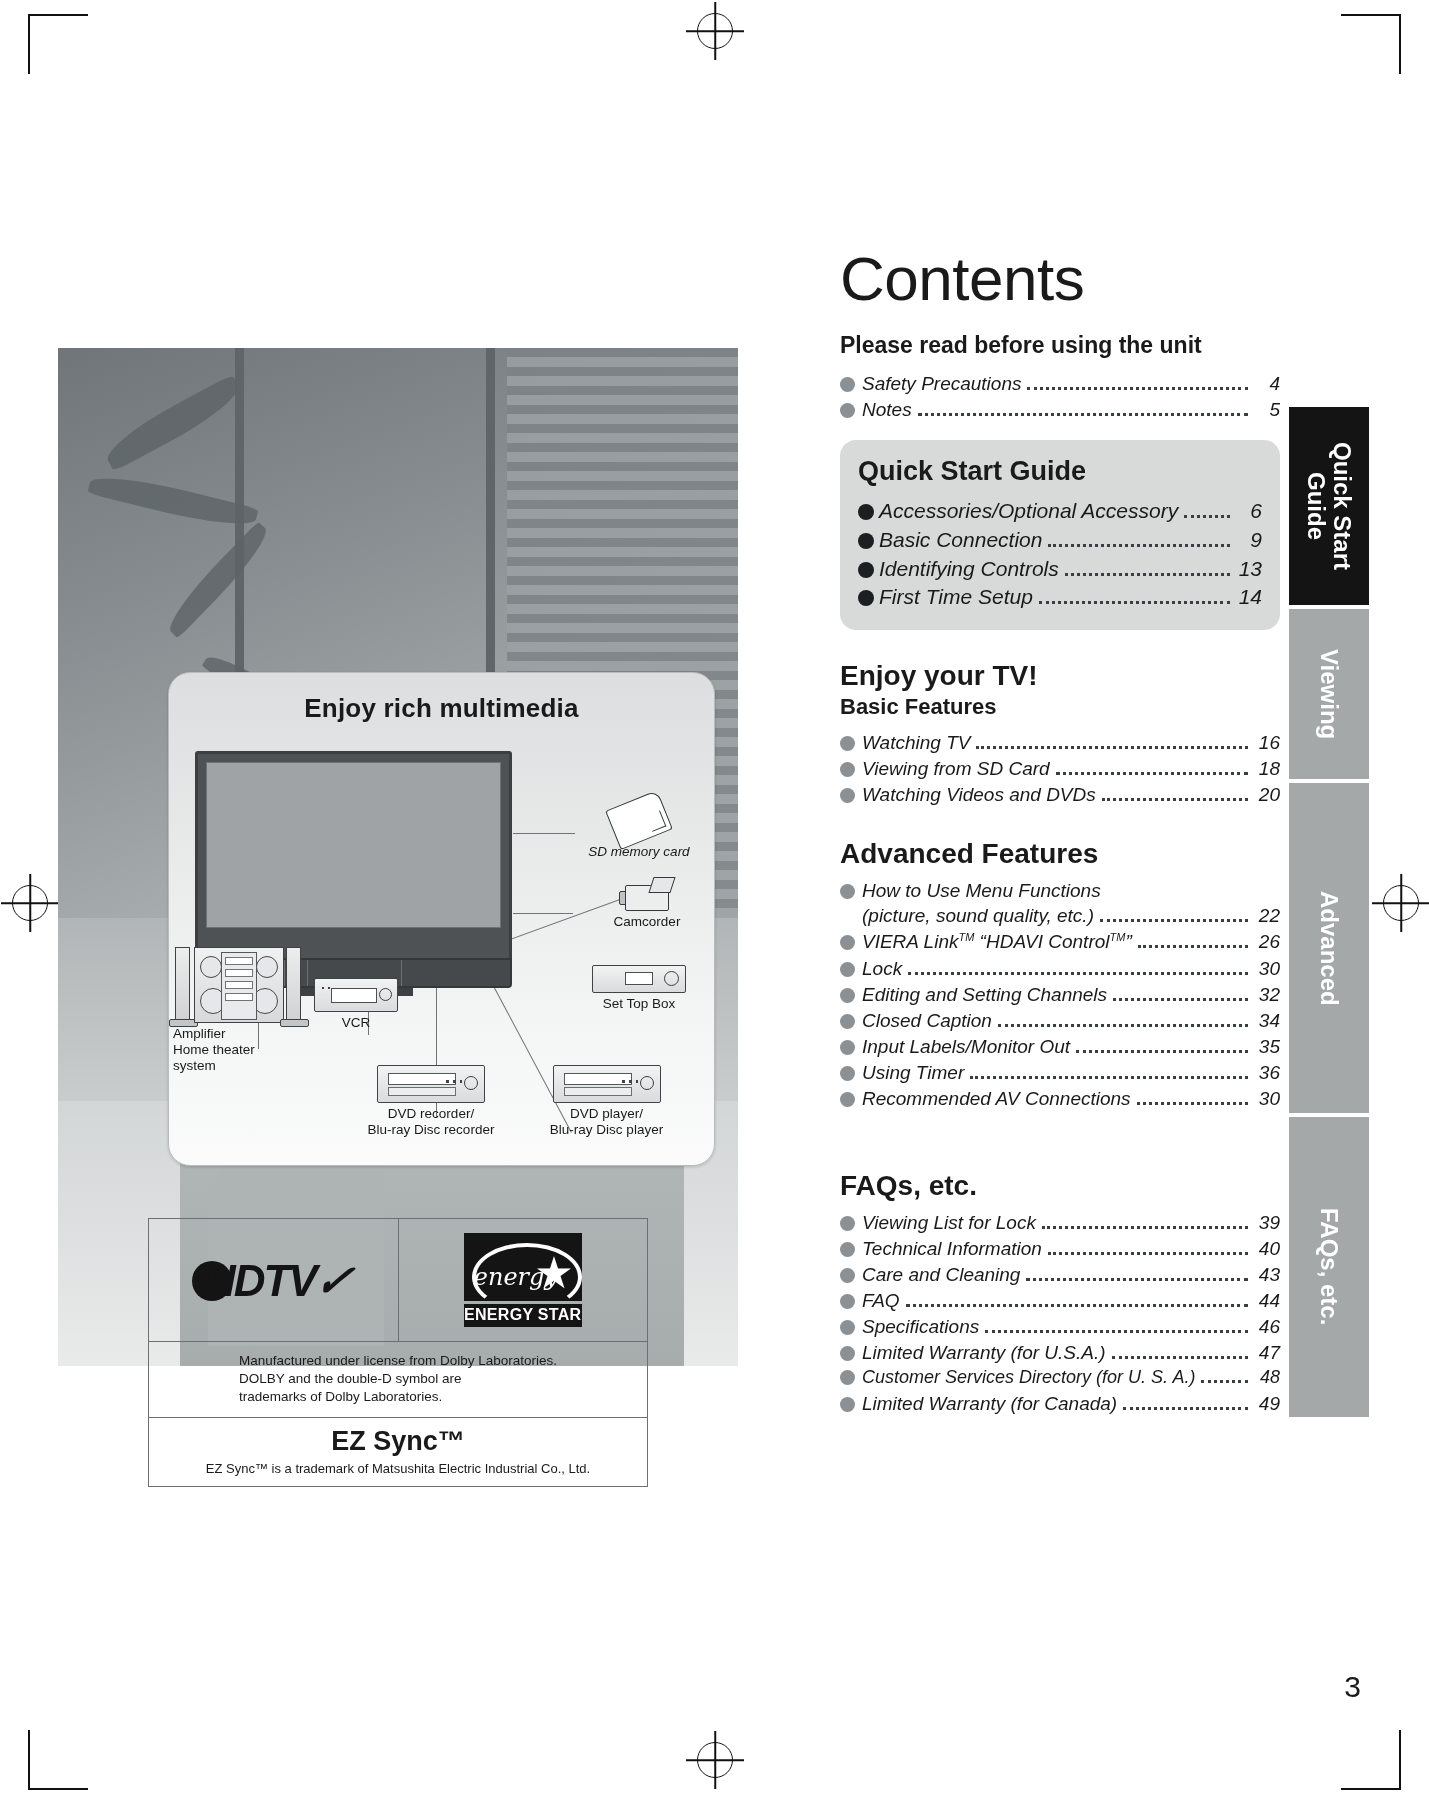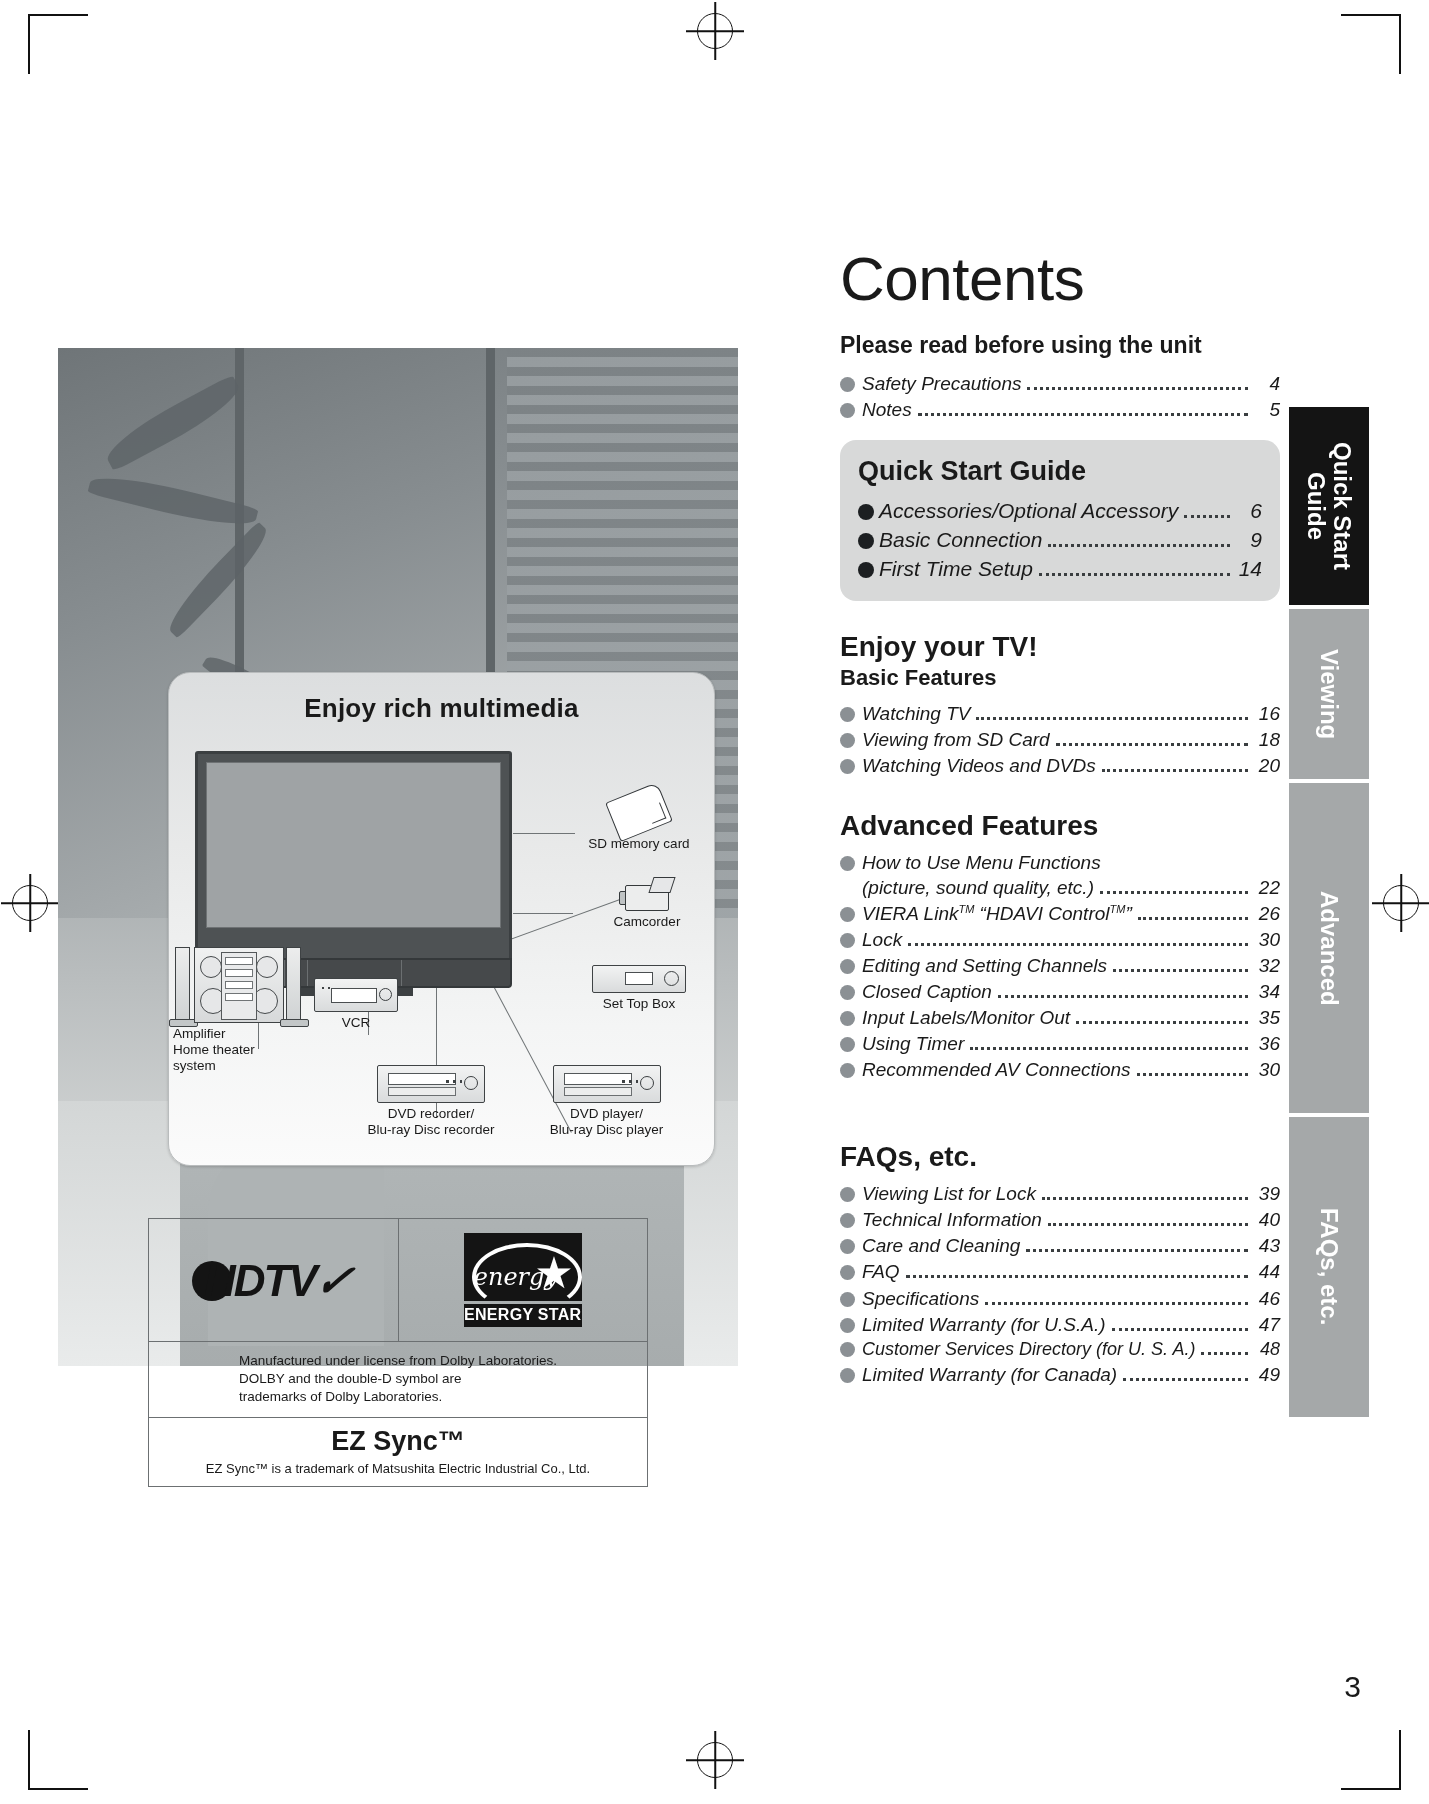--- a/index.html
+++ b/index.html
@@ -206,21 +206,21 @@
       <div class="screen"></div>
       <div class="bar">
         <span style="width:28%"></span>
           <span style="width:7%"></span>
           <span style="width:30%"></span>
           <span style="width:35%;border:none"></span>
       </div>
       <div class="stand"></div>
     </div>
 
-    <div class="dev" style="left:400px;top:118px;width:140px;">
+    <div class="dev" style="left:400px;top:126px;width:140px;font-style:italic;">
       <div class="sdcard"></div>
       <div class="lbl">SD memory card</div>
     </div>
 
     <div class="dev" style="left:422px;top:204px;width:112px;">
       <div class="camc">
         <div class="lens"></div>
           <div class="body"></div>
           <div class="vf"></div>
       </div>
@@ -354,20 +354,26 @@
           <span class="pg">6</span>
         </li>
         <li>
           <span class="bul"></span>
           <span class="nm">Basic Connection</span>
           <span class="dots"></span>
           <span class="pg">9</span>
         </li>
         <li>
           <span class="bul"></span>
+          <span class="nm">Identifying Controls</span>
+          <span class="dots"></span>
+          <span class="pg">13</span>
+        </li>
+        <li>
+          <span class="bul"></span>
           <span class="nm">First Time Setup</span>
           <span class="dots"></span>
           <span class="pg">14</span>
         </li>
       </ul>
     </div>
 
     <h2 class="big">Enjoy your TV!</h2>
     <h3 class="sub">Basic Features</h3>
     <ul class="toc">

